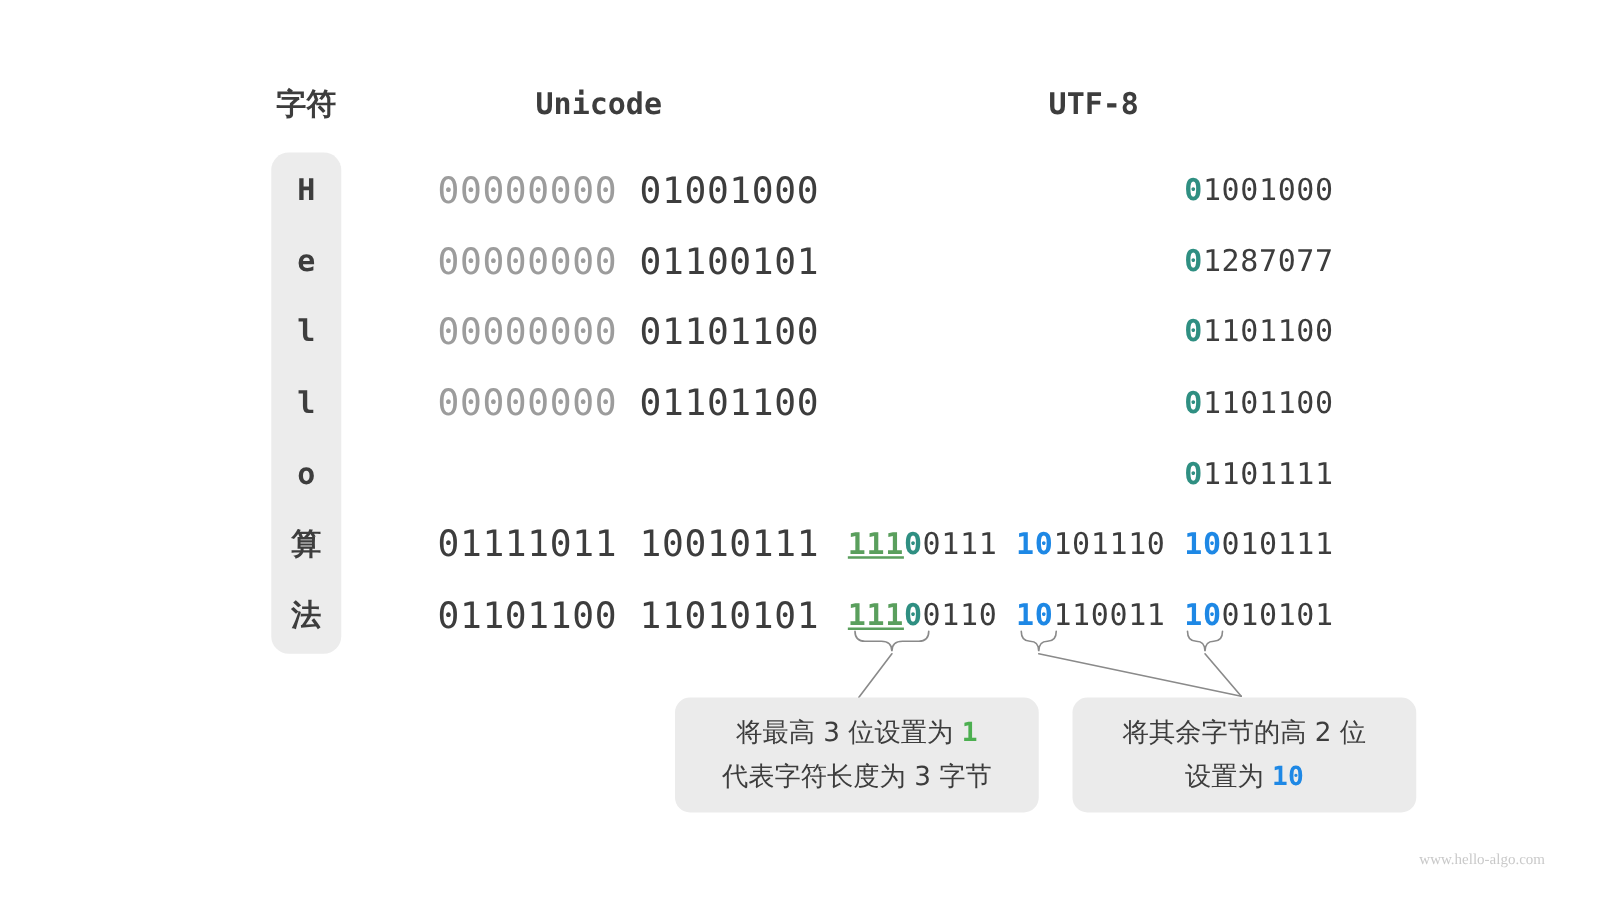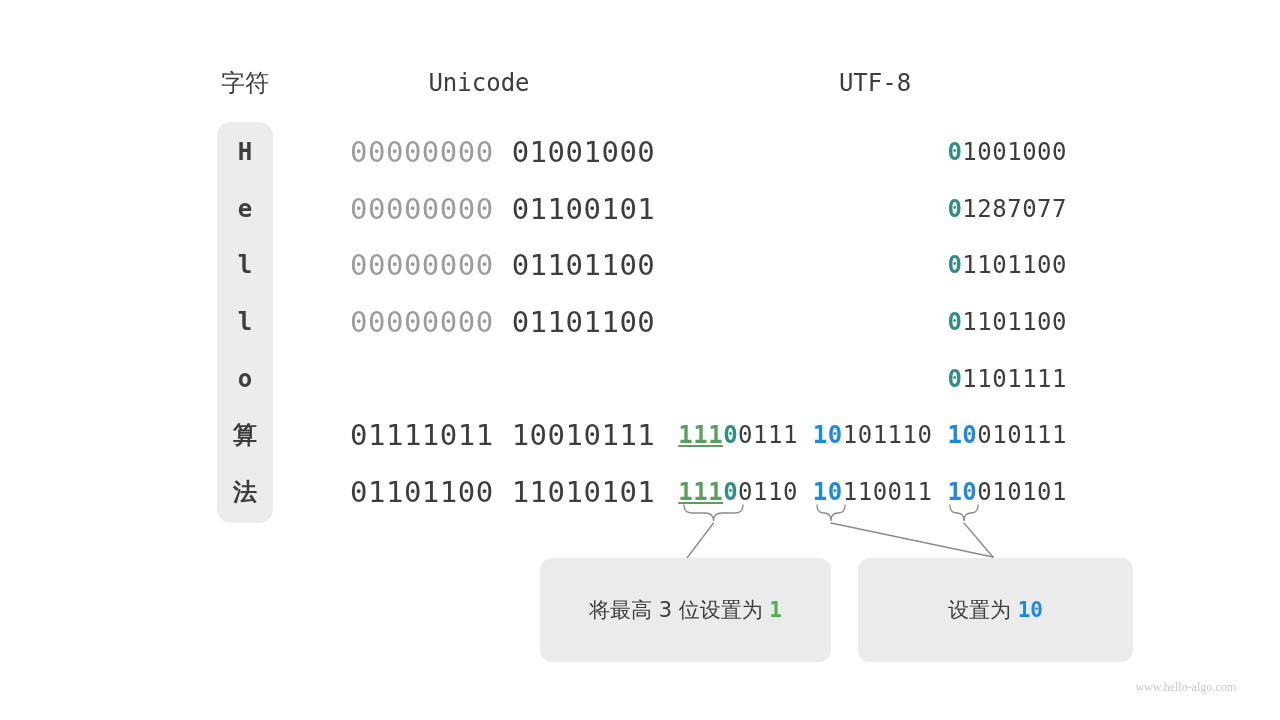--- a/index.html
+++ b/index.html
@@ -1,21 +1,21 @@
 <!DOCTYPE html>
 <html style="--dark: #3d3d3d; --gray: #9c9c9c; --teal: #2f8f82; --green: #5a9f5d; --accentgreen: #4caf50; --blue: #1e88e5; --pillbg: #ececec; --boxbg: #ebebeb; --line: #8a8a8a; --watermark: #c9c9c9;"><head>
 <meta charset="utf-8">
 <style>
   html,body{margin:0;padding:0;background:#ffffff;}
   body{width:1280px;height:720px;position:relative;overflow:hidden;
        font-family:"DejaVu Sans",sans-serif;}
 
   
   .hdr{position:absolute;top:68px;height:30px;line-height:30px;
-       font-weight:normal;font-size:24px;color:var(--dark);text-align:center;}
+       font-weight:bold;font-size:24px;color:var(--dark);text-align:center;}
   #hdr-char{left:205px;width:80px;font-family:"DejaVu Sans",sans-serif;}
   #hdr-unicode{left:379px;width:200px;font-family:"DejaVu Sans Mono",monospace;}
   #hdr-utf8{left:775px;width:200px;font-family:"DejaVu Sans Mono",monospace;}
 
   
   .pill{position:absolute;left:217px;top:122px;width:56px;height:401px;
         background:var(--pillbg);border-radius:14px;}
 
   
   .row{position:absolute;left:0;width:1280px;height:28px;line-height:28px;}
@@ -30,21 +30,21 @@
             letter-spacing:0.5px;color:var(--dark);}
   .gray{color:var(--gray);}
   .teal{color:var(--teal);font-weight:bold;}
   .green{color:var(--green);font-weight:bold;text-decoration:underline;}
   .blue{color:var(--blue);font-weight:bold;}
 
   
   #anno{position:absolute;left:0;top:0;pointer-events:none;}
 
   
-  .callout{position:absolute;top:558px;height:104px;background:var(--boxbg);
+  .callout{position:absolute;top:558px;height:92px;background:var(--boxbg);
            border-radius:12px;color:var(--dark);font-size:21px;
            display:flex;flex-direction:column;justify-content:center;
            align-items:center;text-align:center;line-height:35px;}
   #callout-left{left:540px;width:291px;}
   #callout-right{left:858px;width:275px;}
   .hl{font-family:"DejaVu Sans Mono",monospace;font-weight:bold;}
   .hl-green{color:var(--accentgreen);}
   .hl-blue{color:var(--blue);}
 
   .watermark{position:absolute;right:44px;bottom:25px;font-size:12px;
@@ -110,18 +110,20 @@
     <path d="M950,505 Q950,513 957,513 Q964,513 964,521 Q964,513 971,513 Q978,513 978,505"></path>
 
     <path d="M713.5,523 L687,558"></path>
     <path d="M831,523 L993,557"></path>
     <path d="M964,523 L993,557"></path>
   </g>
 </svg>
 
 <div class="callout" id="callout-left">
   <div><span>将最高 3 位设置为 </span><span class="hl hl-green">1</span></div>
+  <div>代表字符长度为 3 字节</div>
 </div>
 <div class="callout" id="callout-right">
+  <div>将其余字节的高 2 位</div>
   <div><span>设置为 </span><span class="hl hl-blue">10</span></div>
 </div>
 
 <div class="watermark">www.hello-algo.com</div>
 
 </body></html>

